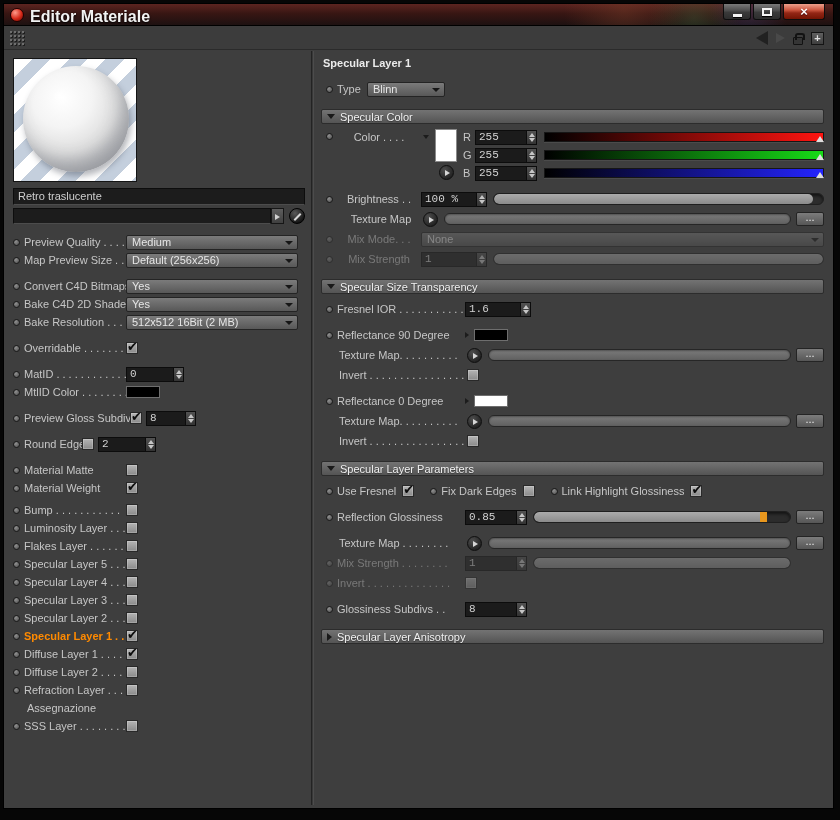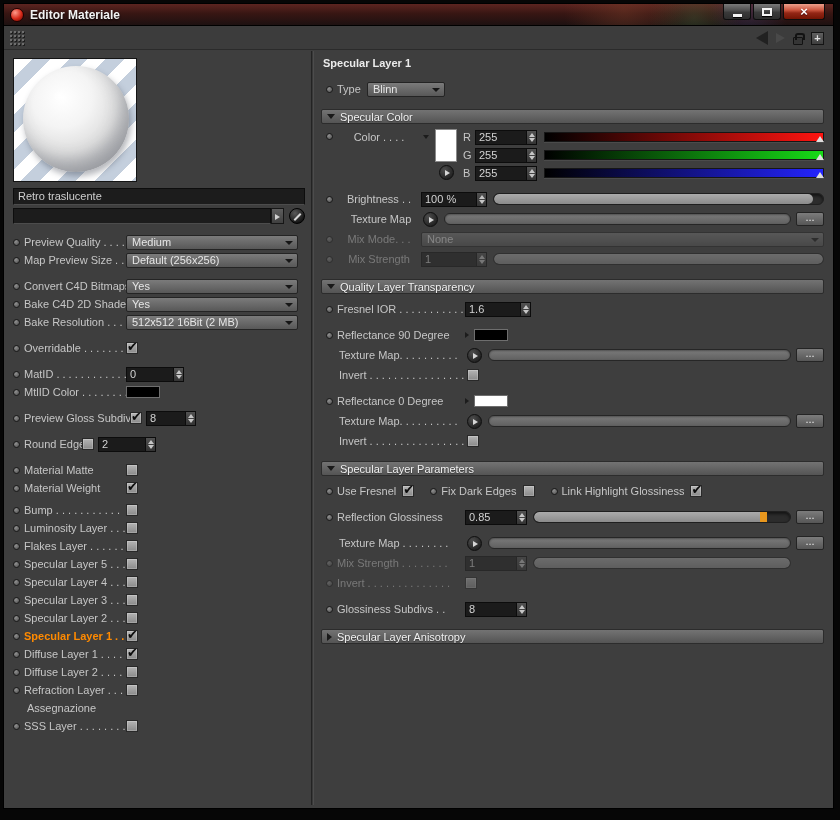--- a/index.html
+++ b/index.html
@@ -13,21 +13,21 @@
   .titlebar { position:relative; height:22px;
     background:
       radial-gradient(circle at 620px 6px, rgba(120,60,40,.45), transparent 60px),
       radial-gradient(circle at 690px 14px, rgba(70,120,70,.30), transparent 45px),
       radial-gradient(circle at 745px 5px, rgba(70,80,150,.30), transparent 40px),
       linear-gradient(180deg,#5c2420 0%, #381613 45%, #1d1111 100%);
     border-bottom:1px solid #000; }
   .app-icon { position:absolute; left:6px; top:4px; width:14px; height:14px; border-radius:50%;
     background:radial-gradient(circle at 35% 30%, #ff9a8a 0%, #d62818 55%, #5c0802 100%);
     border:1px solid #200; }
-  .title-text { position:absolute; left:26px; top:4px; font-weight:bold; font-size:12px; color:#f2f2f2;
+  .title-text { position:absolute; left:26px; top:4px; font-weight:bold; font-size:16px; color:#f2f2f2;
     text-shadow:0 1px 2px #000; }
   .winbtns { position:absolute; top:0; right:8px; display:flex; gap:2px; }
   .wb { width:28px; height:16px; border:1px solid #0d0d0d; border-top:none; border-radius:0 0 3px 3px;
         background:linear-gradient(#7a7a7a 0%, #4c4c4c 45%, #3a3a3a 55%, #2d2d2d 100%);
         display:flex; align-items:center; justify-content:center; cursor:default; }
   .wb.close { width:42px; background:linear-gradient(#eda08c 0%, #cc5740 40%, #932615 60%, #731403 100%); }
   .g-min { width:9px; height:3px; background:#f4f4f4; margin-top:7px; box-shadow:0 1px 1px #000; }
   .g-max { width:10px; height:8px; border:2px solid #f4f4f4; box-shadow:0 1px 1px #000; }
   .g-close { color:#fff; font-weight:bold; font-size:13px; line-height:13px; text-shadow:0 1px 1px #400; }
 
@@ -89,21 +89,21 @@
 
   .dd { position:relative; height:15px; background:linear-gradient(#7b7b7b,#585858); border:1px solid #242424;
         border-radius:2px; color:#e6e6e6; padding:0 4px 0 5px; line-height:13px; white-space:nowrap; overflow:hidden; }
   .dda { position:absolute; right:4px; top:5px; width:0; height:0;
         border-left:4px solid transparent; border-right:4px solid transparent; border-top:4px solid #161616; }
   .ddl { width:172px; flex:none; }
   .ddfill { flex:1; }
 
   .spin { display:inline-flex; height:15px; flex:none; }
   .sv { background:#1b1b1b; border:1px solid #0c0c0c; border-right:none; color:#d2d2d2;
-        padding:0 3px; line-height:13px; flex:1; overflow:hidden; white-space:nowrap; }
+        padding:0 3px; line-height:13px; flex:1; overflow:hidden; white-space:nowrap;font-family:Liberation Mono, monospace; }
   .sa { width:11px; flex:none; background:linear-gradient(#525252,#333); border:1px solid #0c0c0c; position:relative; }
   .sa::before { content:""; position:absolute; left:2px; top:2px; width:0; height:0;
         border-left:3px solid transparent; border-right:3px solid transparent; border-bottom:4px solid #c6c6c6; }
   .sa::after  { content:""; position:absolute; left:2px; bottom:2px; width:0; height:0;
         border-left:3px solid transparent; border-right:3px solid transparent; border-top:4px solid #c6c6c6; }
   .w58 { width:58px; } .w50 { width:50px; } .w66 { width:66px; } .w62 { width:62px; } .w78 { width:78px; }
 
   .chk { width:12px; height:12px; flex:none; position:relative; border:1px solid #292929;
          background:linear-gradient(#b4b4b4,#8a8a8a); box-shadow:inset 0 0 0 1px rgba(255,255,255,.22); }
   .chk.on::after { content:"✔"; position:absolute; left:0; top:-4px; font-size:13px; color:#0b0b0b; } .mr4 { margin-right:4px; }
@@ -453,21 +453,21 @@
             <span class="slider">
                 <i class="sfill" style="width: 100%;"></i>
               </span>
           </div>
         </div>
       </div>
 
       <div class="sec">
         <div class="secbar">
           <i class="tri-d"></i>
-          <span>Quality Layer Transparency</span>
+          <span>Specular Size Transparency</span>
         </div>
         <div class="secbody">
           <div class="rrow">
             <span class="dot"></span>
             <span class="rl rl2">Fresnel IOR . . . . . . . . . . .</span>
             <span class="spin w66">
                 <span class="sv">1.6</span>
                 <i class="sa"></i>
               </span>
           </div>

